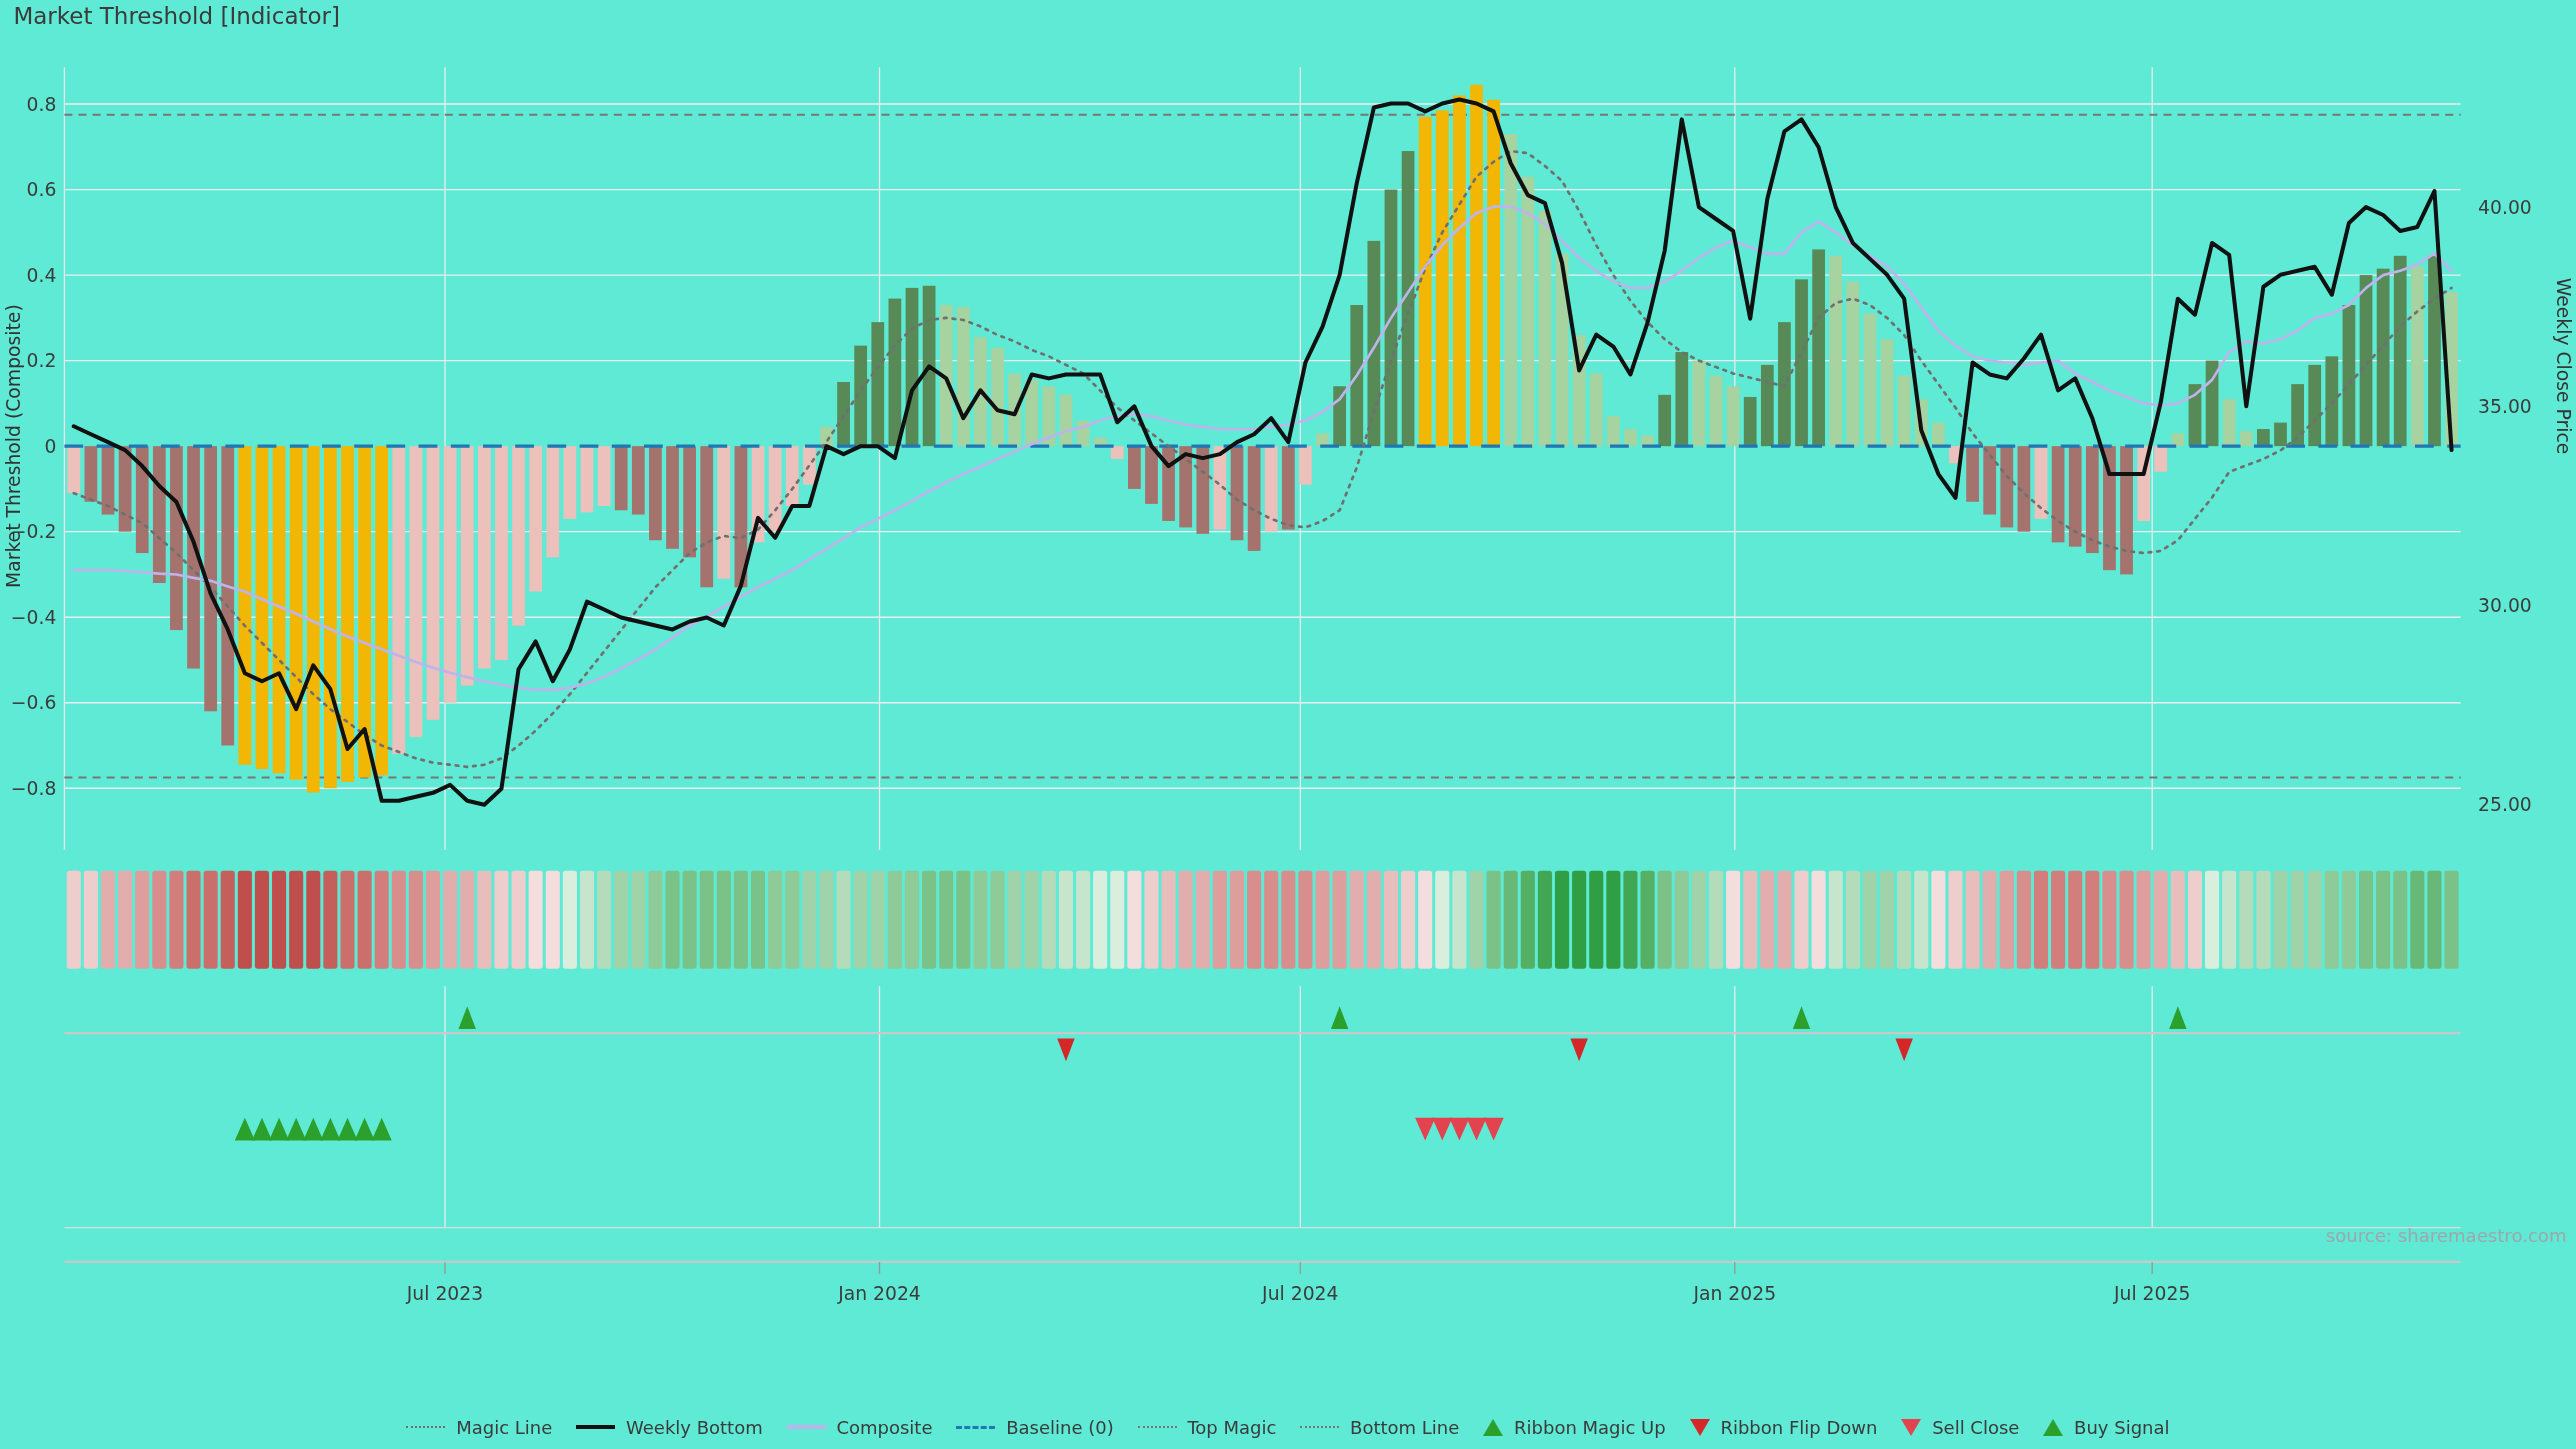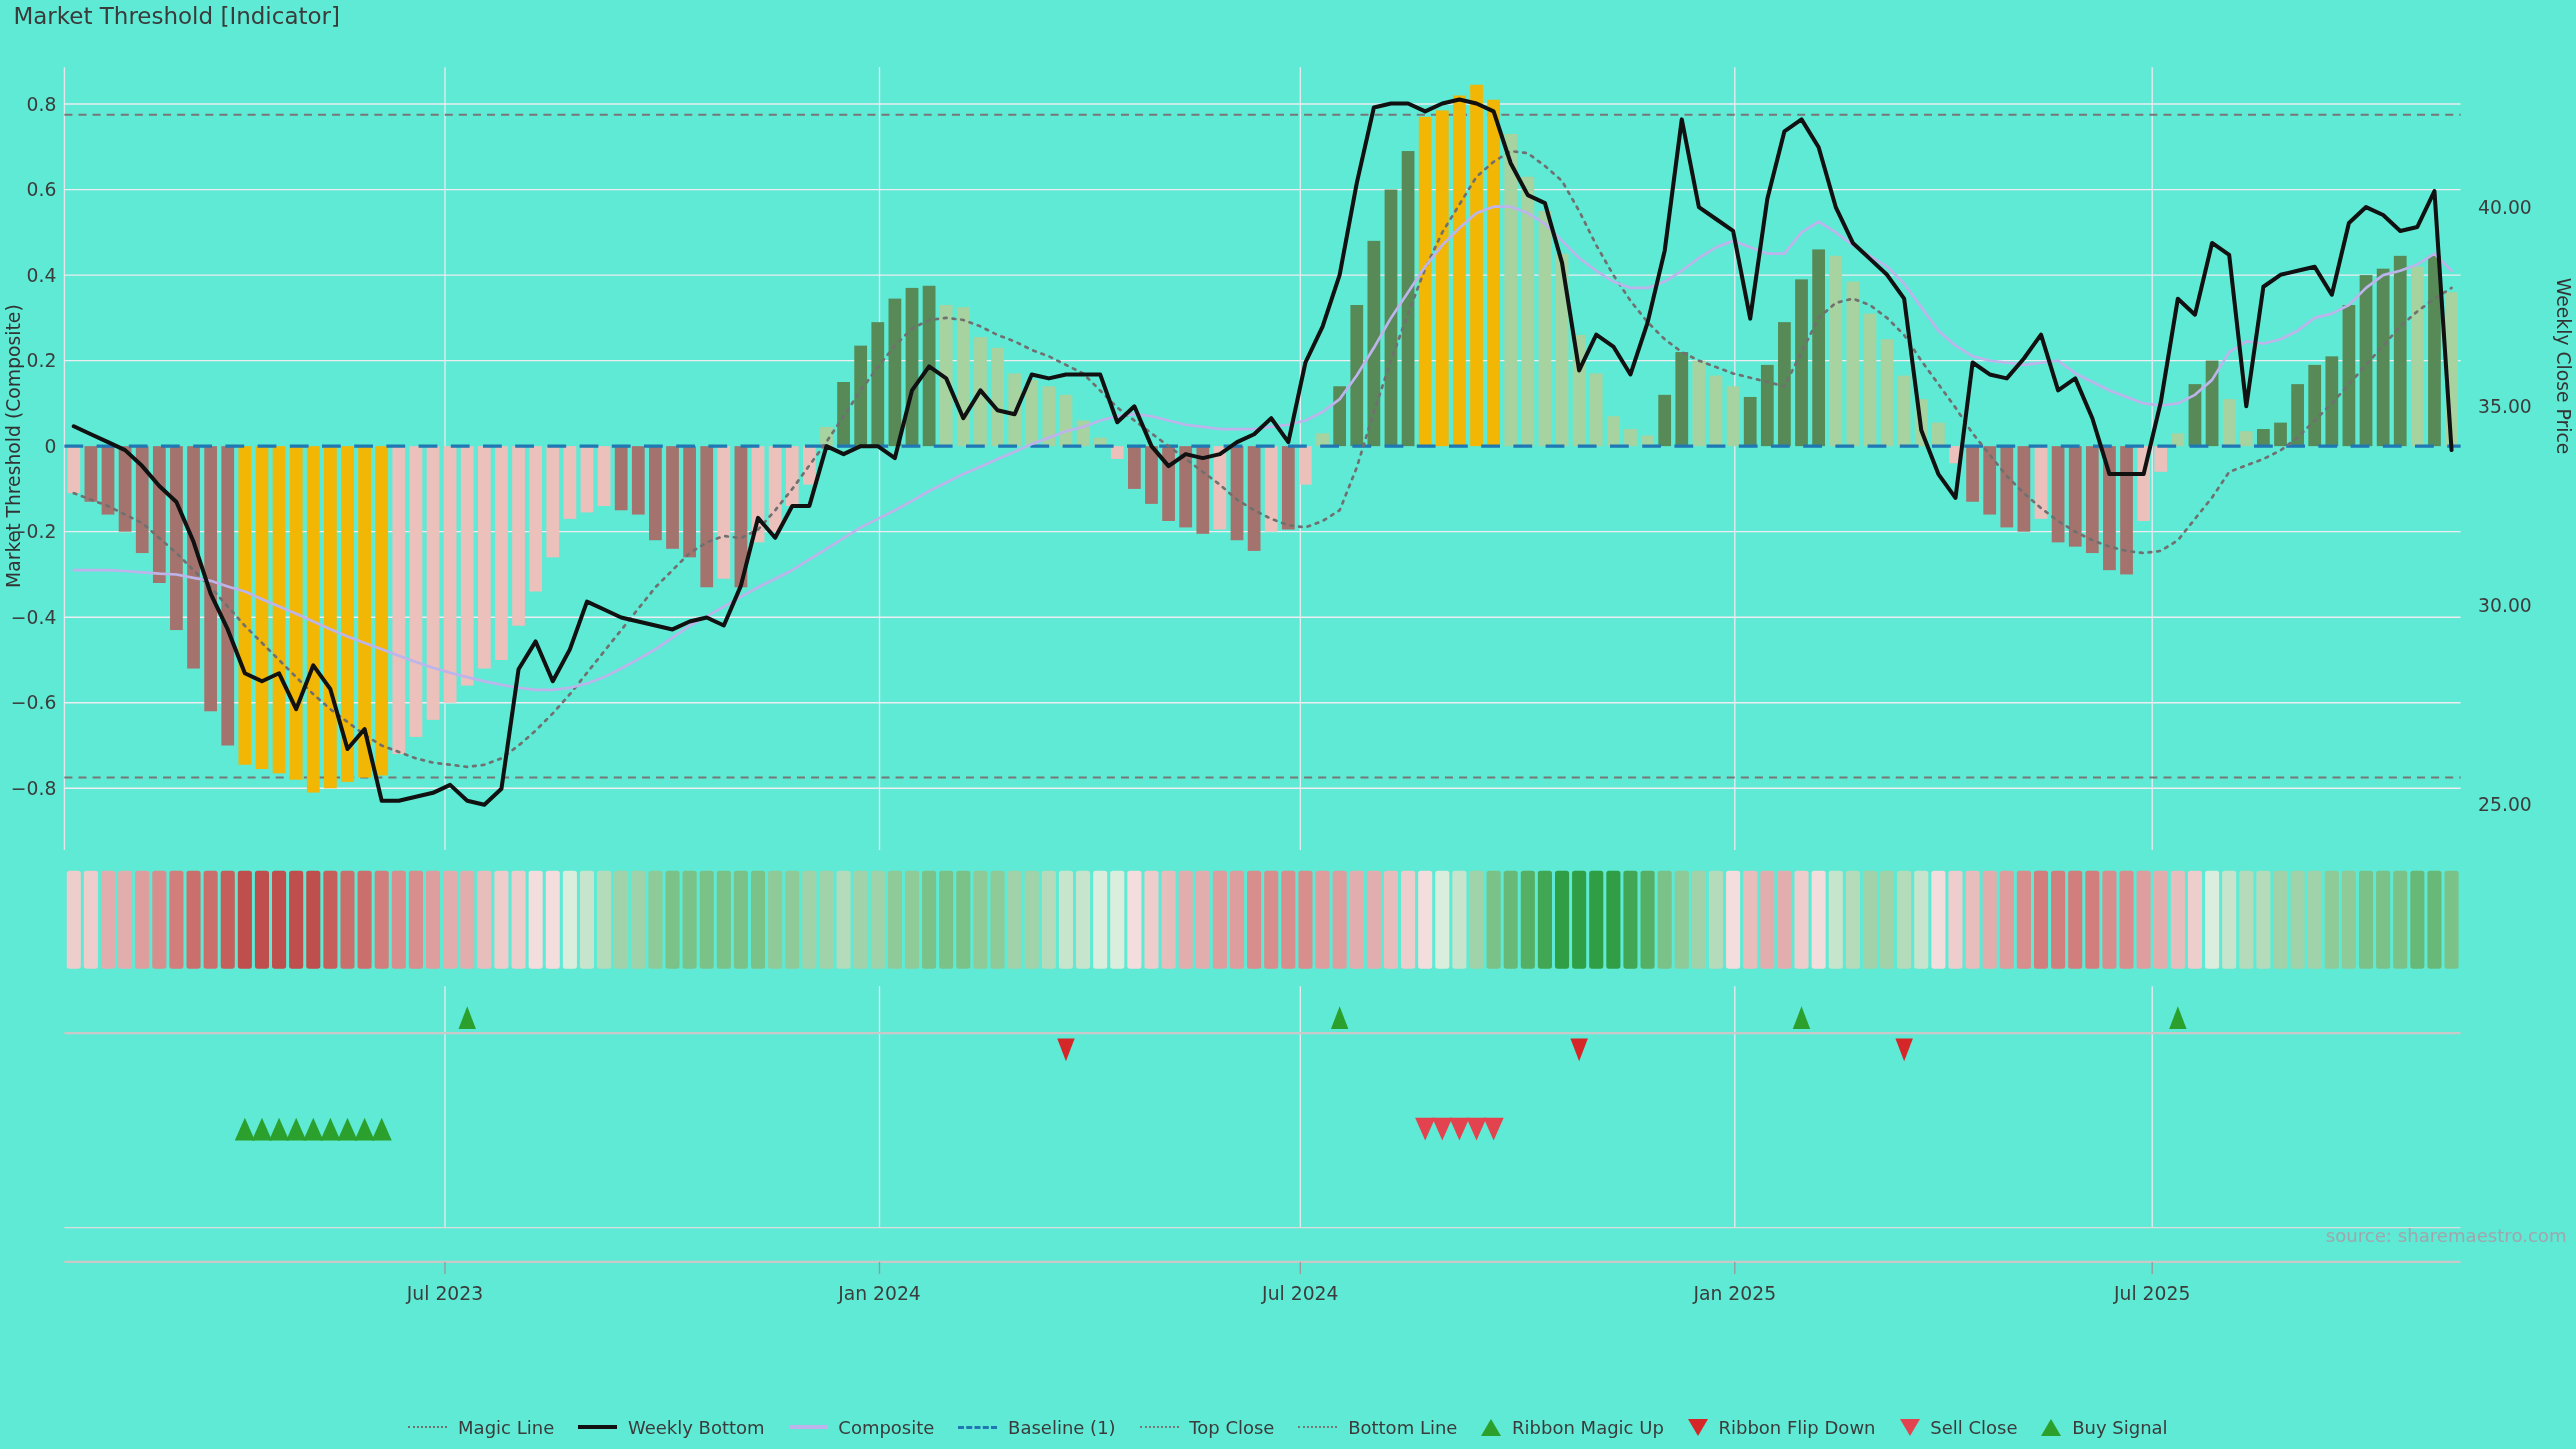--- a/index.html
+++ b/index.html
@@ -400,25 +400,25 @@
       <div class="legend-item">
         <span class="lm lm-line" style="border-top: 4px solid rgb(17, 17, 17);"></span>
         <span class="legend-label">Weekly Bottom</span>
       </div>
       <div class="legend-item">
         <span class="lm lm-line" style="border-top: 4px solid rgb(190, 180, 236);"></span>
         <span class="legend-label">Composite</span>
       </div>
       <div class="legend-item">
         <span class="lm lm-line" style="border-top: 3.4px dashed rgb(31, 119, 180);"></span>
-        <span class="legend-label">Baseline (1)</span>
+        <span class="legend-label">Baseline (0)</span>
       </div>
       <div class="legend-item">
         <span class="lm lm-line" style="border-top: 2.7px dotted rgb(119, 119, 119);"></span>
-        <span class="legend-label">Top Close</span>
+        <span class="legend-label">Top Magic</span>
       </div>
       <div class="legend-item">
         <span class="lm lm-line" style="border-top: 2.7px dotted rgb(119, 119, 119);"></span>
         <span class="legend-label">Bottom Line</span>
       </div>
       <div class="legend-item">
         <span class="lm lm-tri-up" style="border-bottom-color: rgb(44, 160, 44);"></span>
         <span class="legend-label">Ribbon Magic Up</span>
       </div>
       <div class="legend-item">

